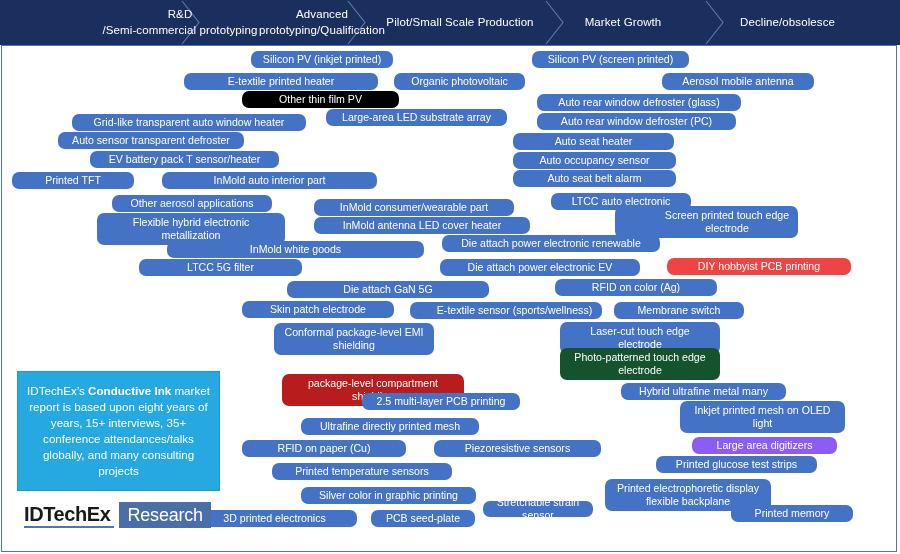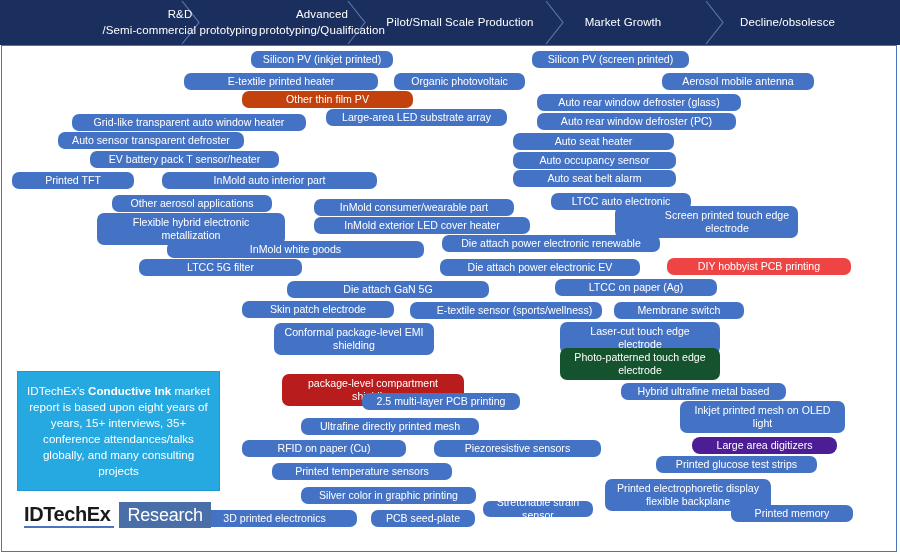--- a/index.html
+++ b/index.html
@@ -165,57 +165,57 @@
   </div>
 
   <div class="canvas">
 
     <div id="pills">
         <div class="pill" style="left: 249px; top: 5px; width: 142px; height: 17px; background: rgb(68, 114, 196); color: rgb(255, 255, 255);">Silicon PV (inkjet printed)</div>
         <div class="pill" style="left: 530px; top: 5px; width: 157px; height: 17px; background: rgb(68, 114, 196); color: rgb(255, 255, 255);">Silicon PV (screen printed)</div>
         <div class="pill" style="left: 182px; top: 27px; width: 194px; height: 17px; background: rgb(68, 114, 196); color: rgb(255, 255, 255);">E-textile printed heater</div>
         <div class="pill" style="left: 392px; top: 27px; width: 131px; height: 17px; background: rgb(68, 114, 196); color: rgb(255, 255, 255);">Organic photovoltaic</div>
         <div class="pill" style="left: 660px; top: 27px; width: 152px; height: 17px; background: rgb(68, 114, 196); color: rgb(255, 255, 255);">Aerosol mobile antenna</div>
-        <div class="pill" style="left: 240px; top: 45px; width: 171px; height: 17px; background: #c2410c; color: rgb(255, 255, 255);">Other thin film PV</div>
+        <div class="pill" style="left: 240px; top: 45px; width: 157px; height: 17px; background: #000000; color: rgb(255, 255, 255);">Other thin film PV</div>
         <div class="pill" style="left: 535px; top: 48px; width: 204px; height: 17px; background: rgb(68, 114, 196); color: rgb(255, 255, 255);">Auto rear window defroster (glass)</div>
         <div class="pill" style="left: 70px; top: 68px; width: 234px; height: 17px; background: rgb(68, 114, 196); color: rgb(255, 255, 255);">Grid-like transparent auto window heater</div>
         <div class="pill" style="left: 324px; top: 63px; width: 181px; height: 17px; background: rgb(68, 114, 196); color: rgb(255, 255, 255);">Large-area LED substrate array</div>
         <div class="pill" style="left: 535px; top: 67px; width: 199px; height: 17px; background: rgb(68, 114, 196); color: rgb(255, 255, 255);">Auto rear window defroster (PC)</div>
         <div class="pill" style="left: 56px; top: 86px; width: 186px; height: 17px; background: rgb(68, 114, 196); color: rgb(255, 255, 255);">Auto sensor transparent defroster</div>
         <div class="pill" style="left: 511px; top: 87px; width: 161px; height: 17px; background: rgb(68, 114, 196); color: rgb(255, 255, 255);">Auto seat heater</div>
         <div class="pill" style="left: 88px; top: 105px; width: 189px; height: 17px; background: rgb(68, 114, 196); color: rgb(255, 255, 255);">EV battery pack T sensor/heater</div>
         <div class="pill" style="left: 511px; top: 106px; width: 163px; height: 17px; background: rgb(68, 114, 196); color: rgb(255, 255, 255);">Auto occupancy sensor</div>
         <div class="pill" style="left: 10px; top: 126px; width: 122px; height: 17px; background: rgb(68, 114, 196); color: rgb(255, 255, 255);">Printed TFT</div>
         <div class="pill" style="left: 160px; top: 126px; width: 215px; height: 17px; background: rgb(68, 114, 196); color: rgb(255, 255, 255);">InMold auto interior part</div>
         <div class="pill" style="left: 511px; top: 124px; width: 163px; height: 17px; background: rgb(68, 114, 196); color: rgb(255, 255, 255);">Auto seat belt alarm</div>
         <div class="pill" style="left: 110px; top: 149px; width: 160px; height: 17px; background: rgb(68, 114, 196); color: rgb(255, 255, 255);">Other aerosol applications</div>
         <div class="pill" style="left: 312px; top: 153px; width: 200px; height: 17px; background: rgb(68, 114, 196); color: rgb(255, 255, 255);">InMold consumer/wearable part</div>
         <div class="pill" style="left: 549px; top: 147px; width: 140px; height: 17px; background: rgb(68, 114, 196); color: rgb(255, 255, 255);">LTCC auto electronic</div>
         <div class="pill two-line" style="left: 95px; top: 167px; width: 188px; height: 32px; background: rgb(68, 114, 196); color: rgb(255, 255, 255);">Flexible hybrid electronic metallization</div>
-        <div class="pill" style="left: 312px; top: 171px; width: 216px; height: 17px; background: rgb(68, 114, 196); color: rgb(255, 255, 255);">InMold exterior LED cover heater</div>
+        <div class="pill" style="left: 312px; top: 171px; width: 216px; height: 17px; background: rgb(68, 114, 196); color: rgb(255, 255, 255);">InMold antenna LED cover heater</div>
         <div class="pill two-line" style="left: 613px; top: 160px; width: 183px; height: 32px; background: rgb(68, 114, 196); color: rgb(255, 255, 255); padding-left: 48px;">Screen printed touch edge electrode</div>
         <div class="pill" style="left: 165px; top: 195px; width: 257px; height: 17px; background: rgb(68, 114, 196); color: rgb(255, 255, 255);">InMold white goods</div>
         <div class="pill" style="left: 440px; top: 189px; width: 218px; height: 17px; background: rgb(68, 114, 196); color: rgb(255, 255, 255);">Die attach power electronic renewable</div>
         <div class="pill" style="left: 137px; top: 213px; width: 163px; height: 17px; background: rgb(68, 114, 196); color: rgb(255, 255, 255);">LTCC 5G filter</div>
         <div class="pill" style="left: 398px; top: 213px; width: 200px; height: 17px; background: rgb(68, 114, 196); color: rgb(255, 255, 255); margin-left: 40px;">Die attach power electronic EV</div>
         <div class="pill" style="left: 665px; top: 212px; width: 184px; height: 17px; background: #ef4444; color: rgb(255, 255, 255);">DIY hobbyist PCB printing</div>
         <div class="pill" style="left: 285px; top: 235px; width: 202px; height: 17px; background: rgb(68, 114, 196); color: rgb(255, 255, 255);">Die attach GaN 5G</div>
-        <div class="pill" style="left: 553px; top: 233px; width: 162px; height: 17px; background: rgb(68, 114, 196); color: rgb(255, 255, 255);">LTCC on paper (Ag)</div>
+        <div class="pill" style="left: 553px; top: 233px; width: 162px; height: 17px; background: rgb(68, 114, 196); color: rgb(255, 255, 255);">RFID on color (Ag)</div>
         <div class="pill" style="left: 240px; top: 255px; width: 152px; height: 17px; background: rgb(68, 114, 196); color: rgb(255, 255, 255);">Skin patch electrode</div>
         <div class="pill" style="left: 408px; top: 256px; width: 192px; height: 17px; background: rgb(68, 114, 196); color: rgb(255, 255, 255); padding-left: 24px;">E-textile sensor (sports/wellness)</div>
         <div class="pill" style="left: 612px; top: 256px; width: 130px; height: 17px; background: rgb(68, 114, 196); color: rgb(255, 255, 255);">Membrane switch</div>
         <div class="pill two-line" style="left: 272px; top: 277px; width: 160px; height: 32px; background: rgb(68, 114, 196); color: rgb(255, 255, 255);">Conformal package-level EMI shielding</div>
         <div class="pill two-line" style="left: 558px; top: 276px; width: 160px; height: 32px; background: rgb(68, 114, 196); color: rgb(255, 255, 255);">Laser-cut touch edge electrode</div>
         <div class="pill two-line" style="left: 268px; top: 328px; width: 182px; height: 32px; background: #b91c1c; color: rgb(255, 255, 255); margin-left: 12px;">package-level compartment shielding</div>
         <div class="pill two-line" style="left: 558px; top: 302px; width: 160px; height: 32px; background: #14532d; color: rgb(255, 255, 255);">Photo-patterned touch edge electrode</div>
-        <div class="pill" style="left: 619px; top: 337px; width: 165px; height: 17px; background: rgb(68, 114, 196); color: rgb(255, 255, 255);">Hybrid ultrafine metal based</div>
+        <div class="pill" style="left: 619px; top: 337px; width: 165px; height: 17px; background: rgb(68, 114, 196); color: rgb(255, 255, 255);">Hybrid ultrafine metal many</div>
         <div class="pill" style="left: 360px; top: 347px; width: 158px; height: 17px; background: rgb(68, 114, 196); color: rgb(255, 255, 255);">2.5 multi-layer PCB printing</div>
         <div class="pill two-line" style="left: 678px; top: 355px; width: 165px; height: 32px; background: rgb(68, 114, 196); color: rgb(255, 255, 255);">Inkjet printed mesh on OLED light</div>
         <div class="pill" style="left: 299px; top: 372px; width: 178px; height: 17px; background: rgb(68, 114, 196); color: rgb(255, 255, 255);">Ultrafine directly printed mesh</div>
-        <div class="pill" style="left: 690px; top: 391px; width: 145px; height: 17px; background: #4c1d95; color: rgb(255, 255, 255); border-radius: 8px;">Large area digitizers</div>
+        <div class="pill" style="left: 690px; top: 391px; width: 145px; height: 17px; background: #8b5cf6; color: rgb(255, 255, 255);">Large area digitizers</div>
         <div class="pill" style="left: 240px; top: 394px; width: 164px; height: 17px; background: rgb(68, 114, 196); color: rgb(255, 255, 255);">RFID on paper (Cu)</div>
         <div class="pill" style="left: 432px; top: 394px; width: 167px; height: 17px; background: rgb(68, 114, 196); color: rgb(255, 255, 255);">Piezoresistive sensors</div>
         <div class="pill" style="left: 654px; top: 410px; width: 161px; height: 17px; background: rgb(68, 114, 196); color: rgb(255, 255, 255);">Printed glucose test strips</div>
         <div class="pill" style="left: 270px; top: 417px; width: 180px; height: 17px; background: rgb(68, 114, 196); color: rgb(255, 255, 255);">Printed temperature sensors</div>
         <div class="pill" style="left: 299px; top: 441px; width: 175px; height: 17px; background: rgb(68, 114, 196); color: rgb(255, 255, 255);">Silver color in graphic printing</div>
         <div class="pill two-line" style="left: 603px; top: 433px; width: 166px; height: 32px; background: rgb(68, 114, 196); color: rgb(255, 255, 255);">Printed electrophoretic display flexible backplane</div>
         <div class="pill two-line" style="left: 481px; top: 455px; width: 110px; height: 16px; background: rgb(68, 114, 196); color: rgb(255, 255, 255);">Stretchable strain sensor</div>
         <div class="pill" style="left: 190px; top: 464px; width: 165px; height: 17px; background: rgb(68, 114, 196); color: rgb(255, 255, 255);">3D printed electronics</div>
         <div class="pill" style="left: 369px; top: 464px; width: 104px; height: 17px; background: rgb(68, 114, 196); color: rgb(255, 255, 255);">PCB seed-plate</div>
         <div class="pill" style="left: 729px; top: 459px; width: 122px; height: 17px; background: rgb(68, 114, 196); color: rgb(255, 255, 255);">Printed memory</div>

